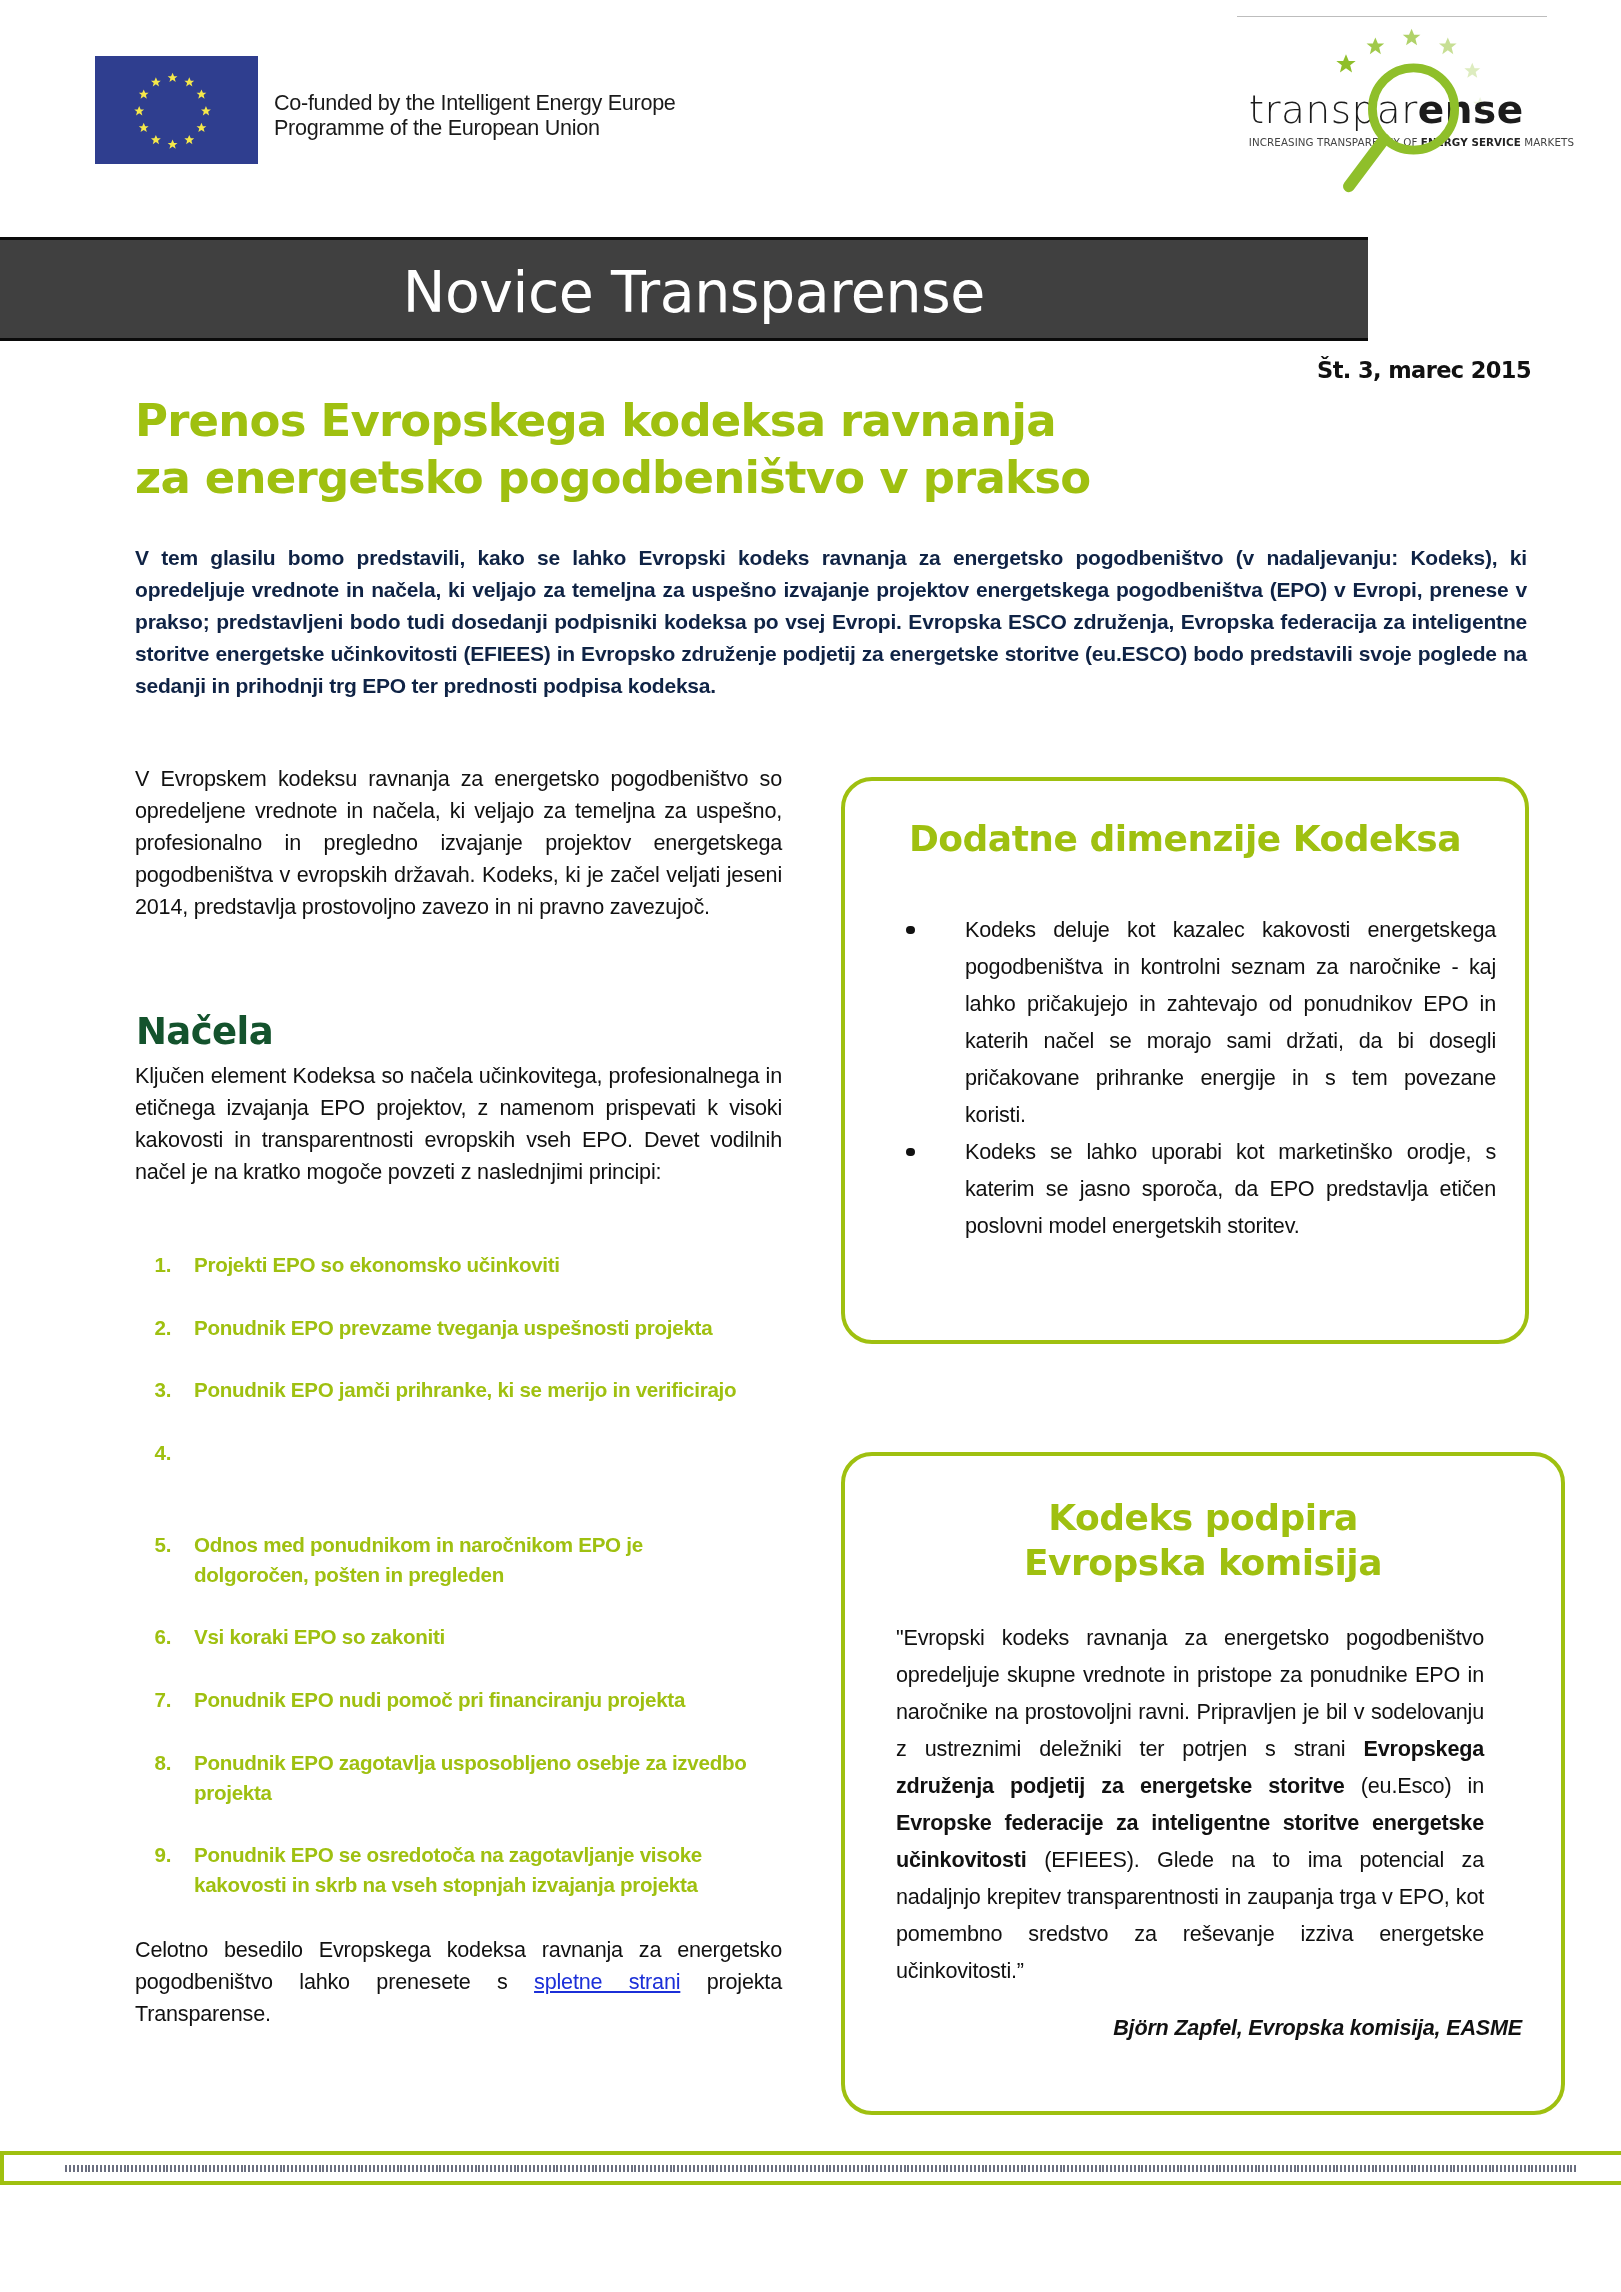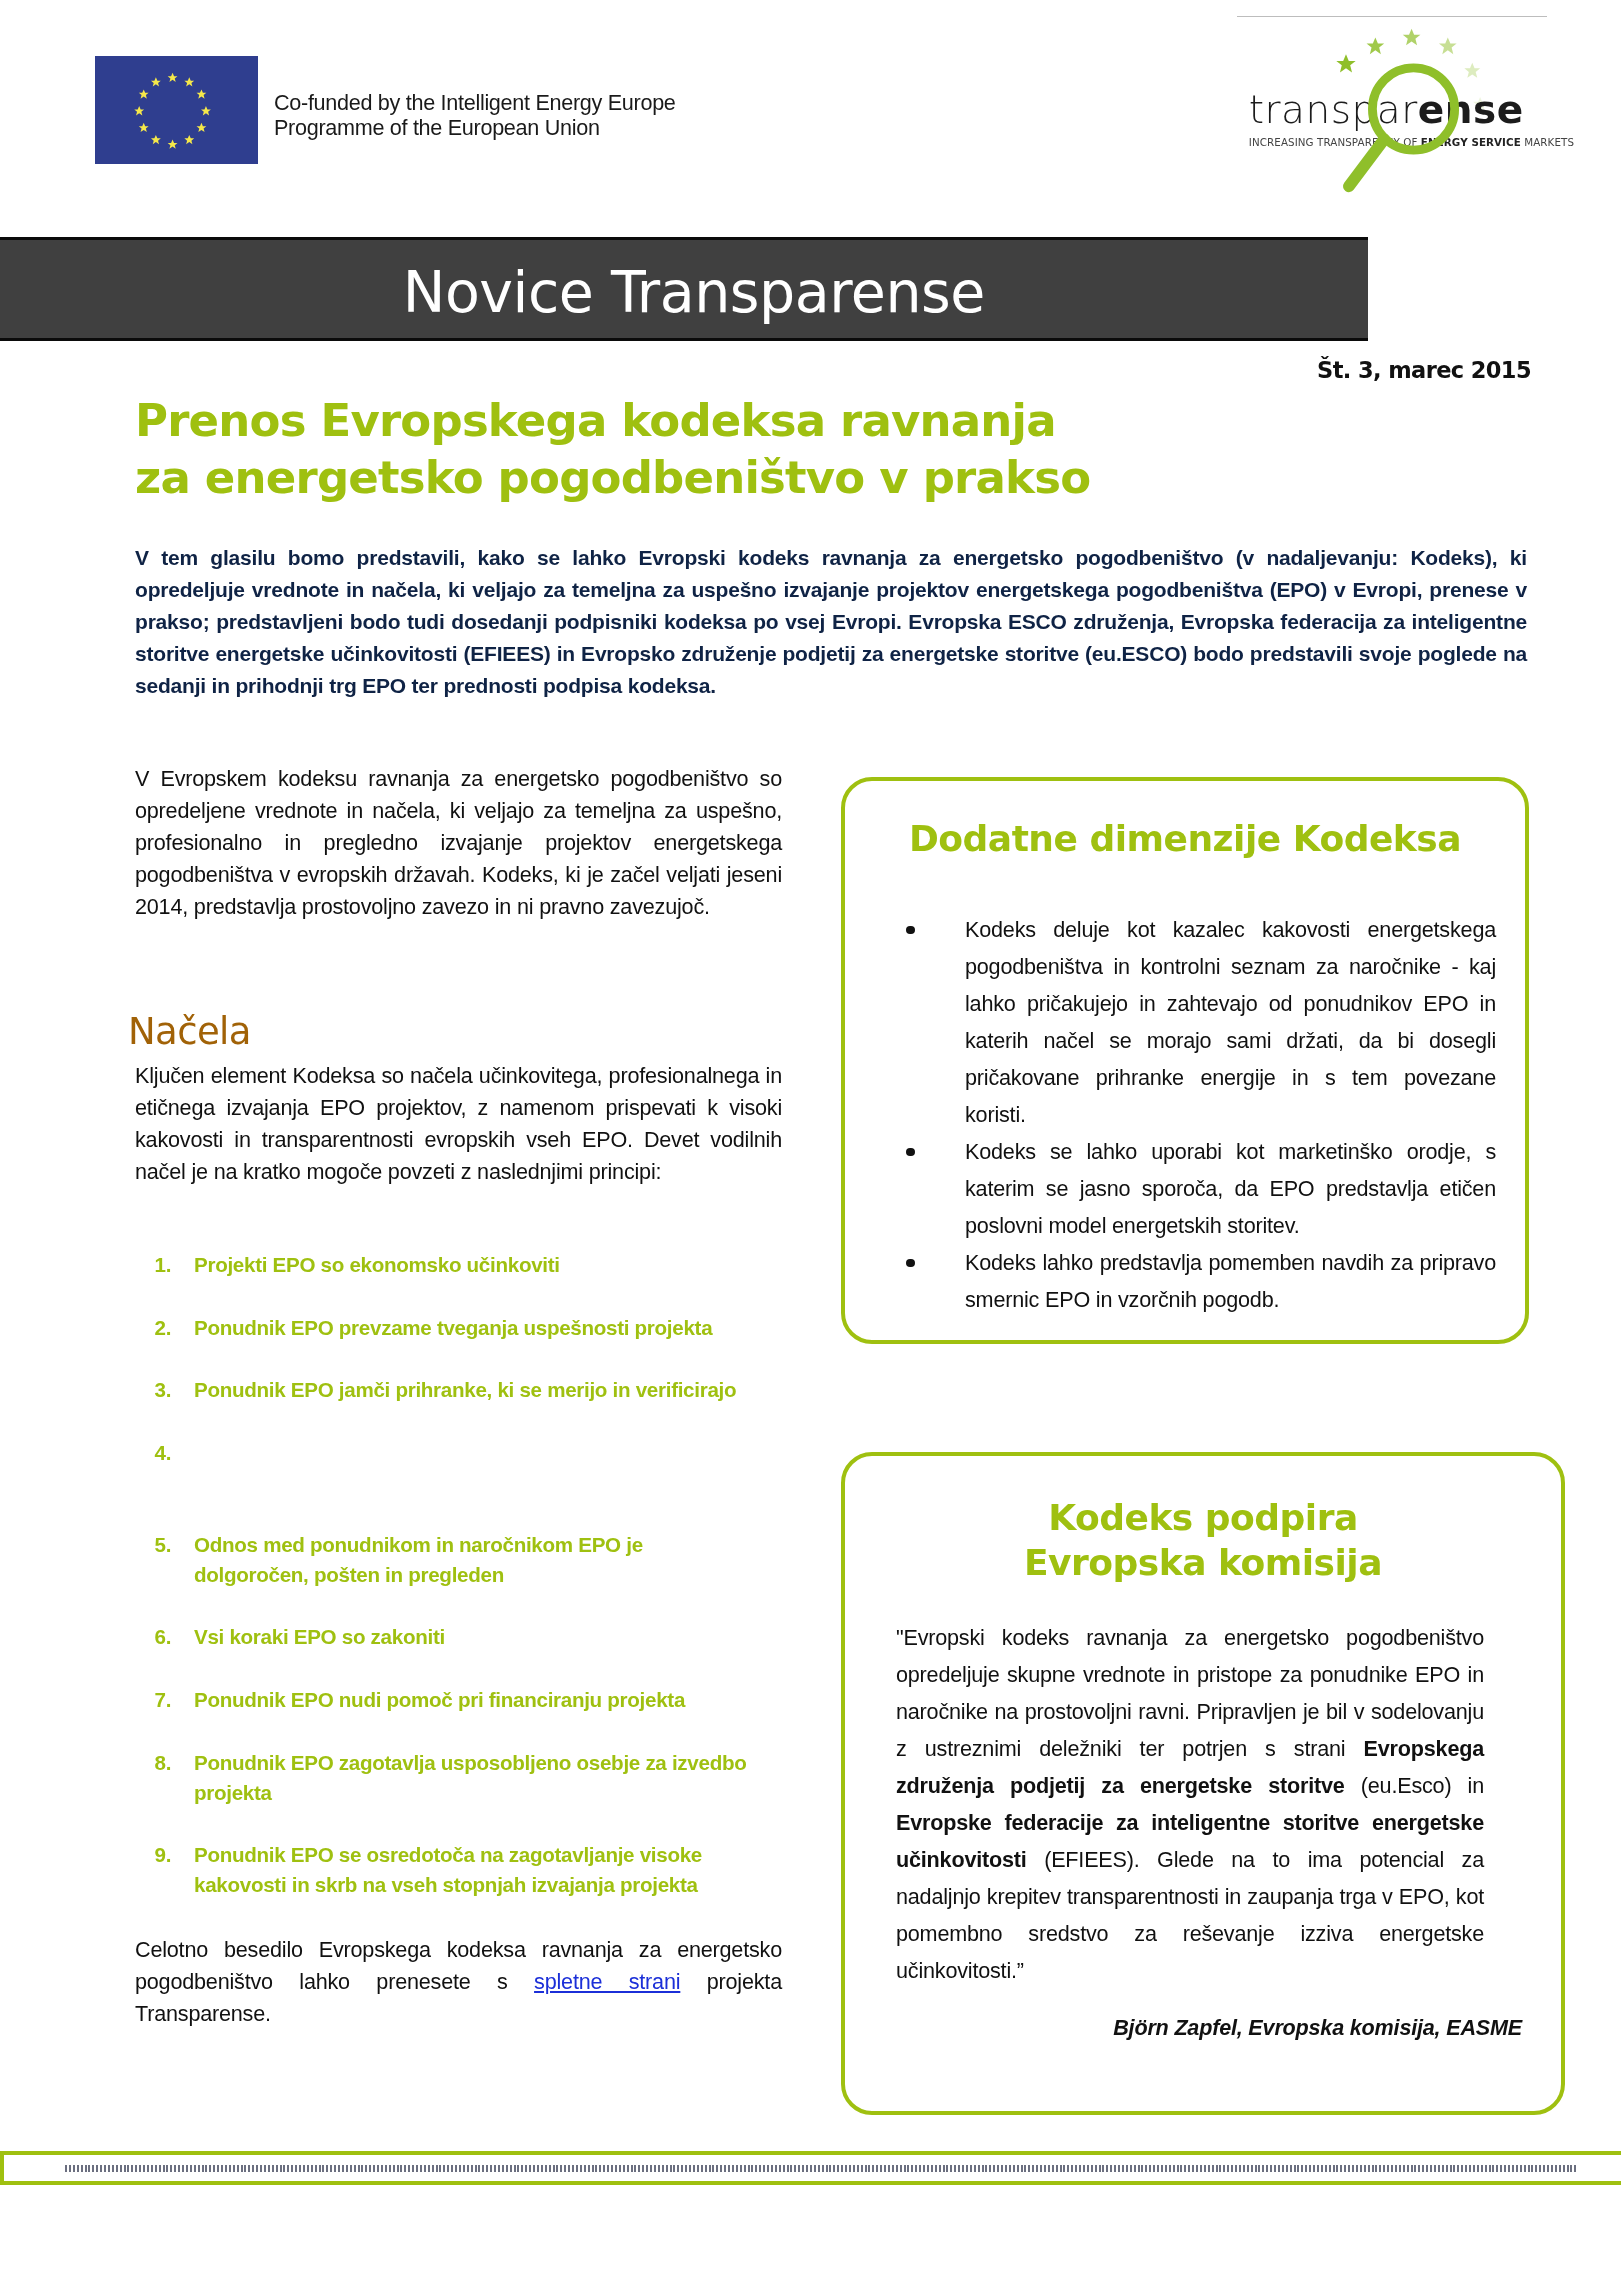--- a/index.html
+++ b/index.html
@@ -37,21 +37,21 @@
               letter-spacing: -0.8px; }
 
   .intro { position: absolute; left: 135px; top: 542px; width: 1392px; color: #0f2345;
            font-size: 21px; line-height: 32px; font-weight: 700; text-align: justify;
            font-family: "Liberation Sans", sans-serif; letter-spacing: -0.2px; }
 
   
   .leftcol { position: absolute; left: 135px; top: 763px; width: 647px; }
   .body-p { font-size: 21.6px; line-height: 32px; text-align: justify; color: #111; margin: 0;
             font-family: "Liberation Sans", sans-serif; letter-spacing: -0.2px; }
-  .nacela-h { position: absolute; left: 128px; top: 1010px; color: #a16207; font-size: 37px; font-weight: 400;
+  .nacela-h { position: absolute; left: 136px; top: 1010px; color: #14532d; font-size: 37px; font-weight: 700;
               font-family: "DejaVu Sans", sans-serif; letter-spacing: -0.6px; }
   .nacela-p { position: absolute; left: 135px; top: 1060px; width: 647px; }
 
   .principles { position: absolute; left: 135px; top: 1250px; width: 667px; list-style: none; margin: 0; padding: 0; }
   .principle { position: absolute; left: 0; width: 667px; color: #9fc010; font-weight: 700; font-size: 20.6px;
                line-height: 30px; font-family: "Liberation Sans", sans-serif; letter-spacing: -0.3px; }
   .principle .num { position: absolute; left: 19.6px; top: 0; width: 39px; }
   .principle .txt { display: block; margin-left: 59px; }
 
   .closing { position: absolute; left: 135px; top: 1934px; width: 647px; }
@@ -213,21 +213,20 @@
 
 <div class="closing">
   <p class="body-p"><span>Celotno besedilo Evropskega kodeksa ravnanja za energetsko pogodbeništvo lahko prenesete s </span><a class="link">spletne strani</a><span> projekta Transparense.</span></p>
 </div>
 
 <div class="box box1">
   <div class="box-title">Dodatne dimenzije Kodeksa</div>
   <ul class="bullets">
     <li class="bullet"><span class="dot"></span><span>Kodeks deluje kot kazalec kakovosti energetskega pogodbeništva in kontrolni seznam za naročnike - kaj lahko pričakujejo in zahtevajo od ponudnikov EPO in katerih načel se morajo sami držati, da bi dosegli pričakovane prihranke energije in s tem povezane koristi.</span></li>
     <li class="bullet"><span class="dot"></span><span>Kodeks se lahko uporabi kot marketinško orodje, s katerim se jasno sporoča, da EPO predstavlja etičen poslovni model energetskih storitev.</span></li>
-    <li class="bullet"><span class="dot"></span><span>Kodeks lahko predstavlja pomemben navdih za pripravo smernic EPO in vzorčnih pogodb.</span></li>
   </ul>
 </div>
 
 <div class="box box2">
   <div class="box-title" style="padding:0 108px;">Kodeks podpira Evropska komisija</div>
   <p class="quote"><span>"Evropski kodeks ravnanja za energetsko pogodbeništvo opredeljuje skupne vrednote in pristope za ponudnike EPO in naročnike na prostovoljni ravni. Pripravljen je bil v sodelovanju z ustreznimi deležniki ter potrjen s strani </span><b>Evropskega združenja podjetij za energetske storitve</b><span> (eu.Esco) in </span><b>Evropske federacije za inteligentne storitve energetske učinkovitosti</b><span> (EFIEES). Glede na to ima potencial za nadaljnjo krepitev transparentnosti in zaupanja trga v EPO, kot pomembno sredstvo za reševanje izziva energetske učinkovitosti.”</span></p>
   <div class="attribution">Björn Zapfel, Evropska komisija, EASME</div>
 </div>
 
 <div class="footer">

